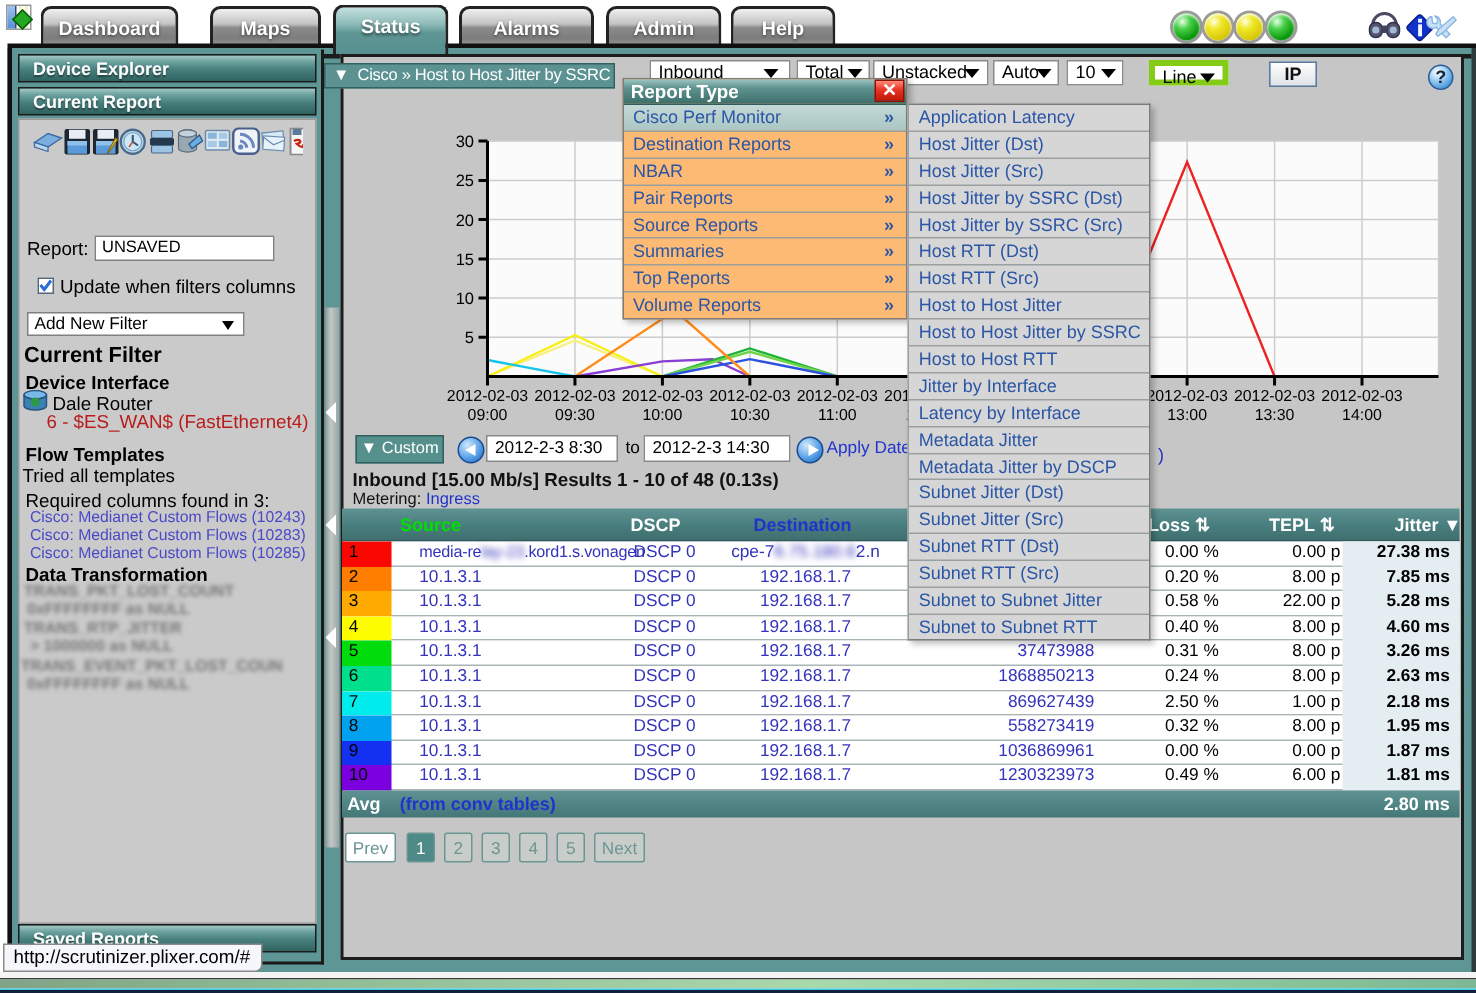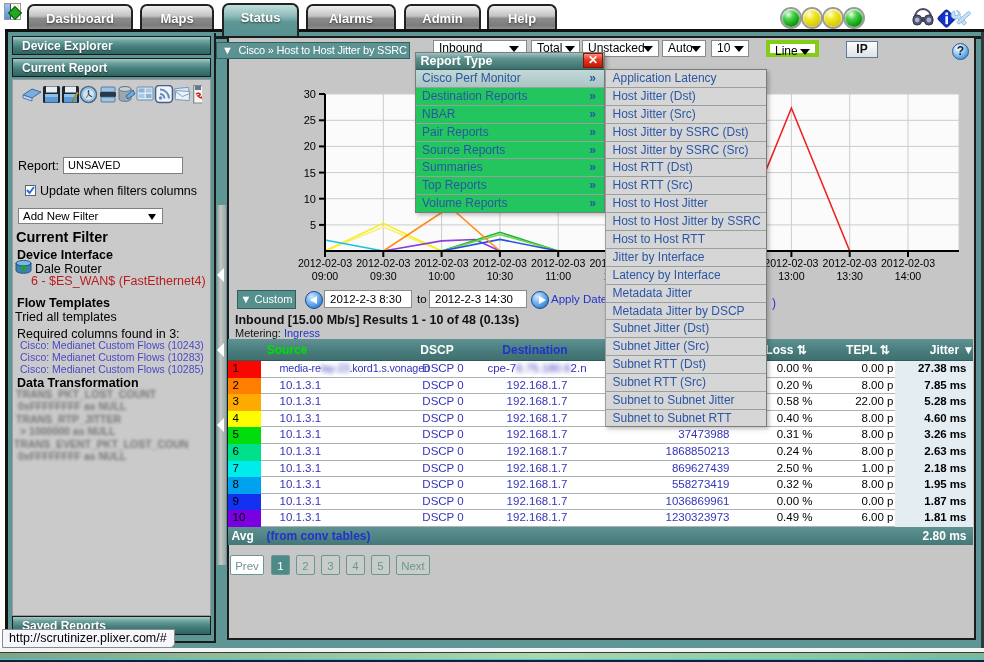--- a/index.html
+++ b/index.html
@@ -34,21 +34,21 @@
 .blur1{color:#777;filter:blur(1.5px);}
 </style>
 </head>
 <body>
 
 <div class="abs" style="left:4px;top:3px;width:15px;height:15px;border:1px solid #999;background:repeating-linear-gradient(90deg,#f6f0c8 0 2px,#ffffff 2px 4px);">
  <div class="abs" style="left:0;top:0;width:5px;height:15px;background:linear-gradient(180deg,#9cc4ee,#5590d8);border-right:1px solid #446;"></div>
  <div class="abs" style="left:5px;top:3.5px;width:8px;height:8px;background:#22a822;border:1px solid #0a5a0a;transform:rotate(45deg);"></div>
 </div>
 
-<div class="tab" style="left:27px;width:106px;">Dashboard</div>
+<div class="tab" style="left:27px;width:92px;">Dashboard</div>
 <div class="tab" style="left:140px;width:74px;">Maps</div>
 <div class="tab" style="left:306px;width:90px;">Alarms</div>
 <div class="tab" style="left:404px;width:77px;">Admin</div>
 <div class="tab" style="left:487px;width:70px;">Help</div>
 
 <div class="abs" style="left:782px;top:9px;width:18px;height:18px;border-radius:50%;background:radial-gradient(circle at 35% 30%,#e8ffe8 0%,#4ad04a 30%,#089608 70%,#046504 100%);box-shadow:0 0 0 2px #9a9a9a, inset 0 1px 2px #fff;"></div>
 <div class="abs" style="left:803px;top:9px;width:18px;height:18px;border-radius:50%;background:radial-gradient(circle at 35% 30%,#ffffe0 0%,#f0e828 30%,#d8c808 70%,#968a04 100%);box-shadow:0 0 0 2px #9a9a9a, inset 0 1px 2px #fff;"></div>
 <div class="abs" style="left:824px;top:9px;width:18px;height:18px;border-radius:50%;background:radial-gradient(circle at 35% 30%,#ffffe0 0%,#f0e828 30%,#d8c808 70%,#968a04 100%);box-shadow:0 0 0 2px #9a9a9a, inset 0 1px 2px #fff;"></div>
 <div class="abs" style="left:845px;top:9px;width:18px;height:18px;border-radius:50%;background:radial-gradient(circle at 35% 30%,#e8ffe8 0%,#4ad04a 30%,#089608 70%,#046504 100%);box-shadow:0 0 0 2px #9a9a9a, inset 0 1px 2px #fff;"></div>
 
@@ -429,21 +429,21 @@
 </div>
 
 <div class="pbtn" style="left:230px;top:555px;width:34px;background:#fff;">Prev</div>
 <div class="pbtn" style="left:271px;top:555px;width:19px;background:#4e8a87;color:#fff;">1</div>
 <div class="pbtn" style="left:296px;top:555px;width:19px;">2</div>
 <div class="pbtn" style="left:321px;top:555px;width:19px;">3</div>
 <div class="pbtn" style="left:346px;top:555px;width:19px;">4</div>
 <div class="pbtn" style="left:371px;top:555px;width:19px;">5</div>
 <div class="pbtn" style="left:396px;top:555px;width:34px;">Next</div>
 
-<div class="abs" style="left:414.5px;top:51.5px;width:190.5px;height:161px;background:#22c55e;border:1px solid #7c7c7c;box-sizing:border-box;box-shadow:2px 2px 4px rgba(0,0,0,0.25);z-index:20;">
+<div class="abs" style="left:414.5px;top:51.5px;width:190.5px;height:161px;background:#fdba74;border:1px solid #7c7c7c;box-sizing:border-box;box-shadow:2px 2px 4px rgba(0,0,0,0.25);z-index:20;">
  <div style="height:17.5px;background:linear-gradient(180deg,#9dc4c1 0%,#5f9390 35%,#3d706d 100%);color:#fff;font-weight:bold;font-size:12.5px;line-height:17px;padding-left:5px;position:relative;border-bottom:1px solid #2e5c5c;box-sizing:border-box;">Report Type
   <div class="abs" style="right:1px;top:0.5px;width:20px;height:15px;background:linear-gradient(180deg,#ff8a7a 0%,#e83424 45%,#c01808 100%);border:1px solid #901000;box-sizing:border-box;color:#fff;font-size:12px;text-align:center;line-height:13px;font-weight:bold;">✕</div>
  </div>
  <div class="mitem" style="background:linear-gradient(180deg,#c4d8d6,#a9c6c3);">Cisco Perf Monitor<span class="chev">»</span></div>
  <div class="mitem">Destination Reports<span class="chev">»</span></div>
  <div class="mitem">NBAR<span class="chev">»</span></div>
  <div class="mitem">Pair Reports<span class="chev">»</span></div>
  <div class="mitem">Source Reports<span class="chev">»</span></div>
  <div class="mitem">Summaries<span class="chev">»</span></div>
  <div class="mitem">Top Reports<span class="chev">»</span></div>

